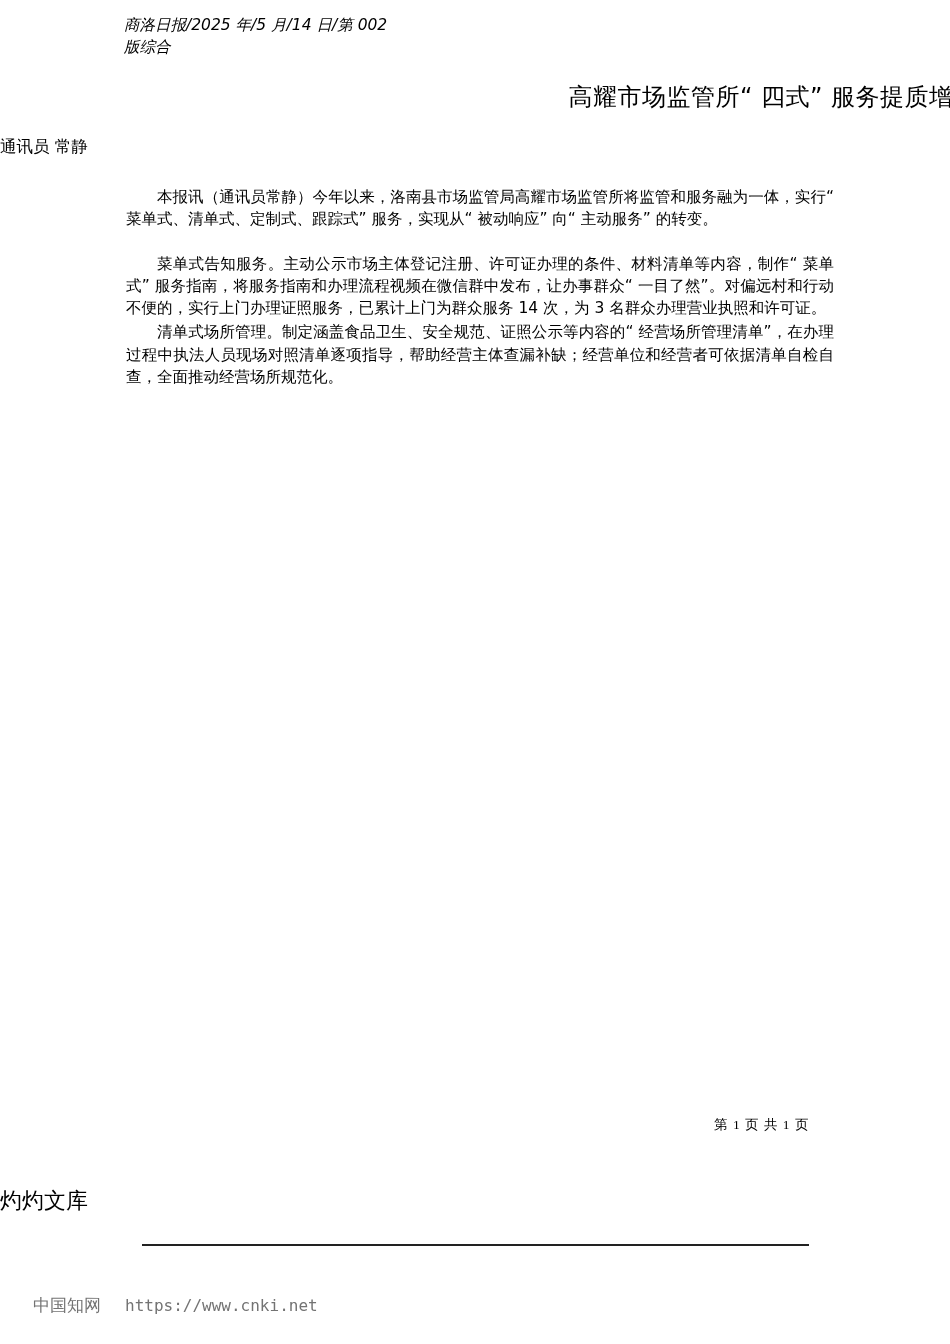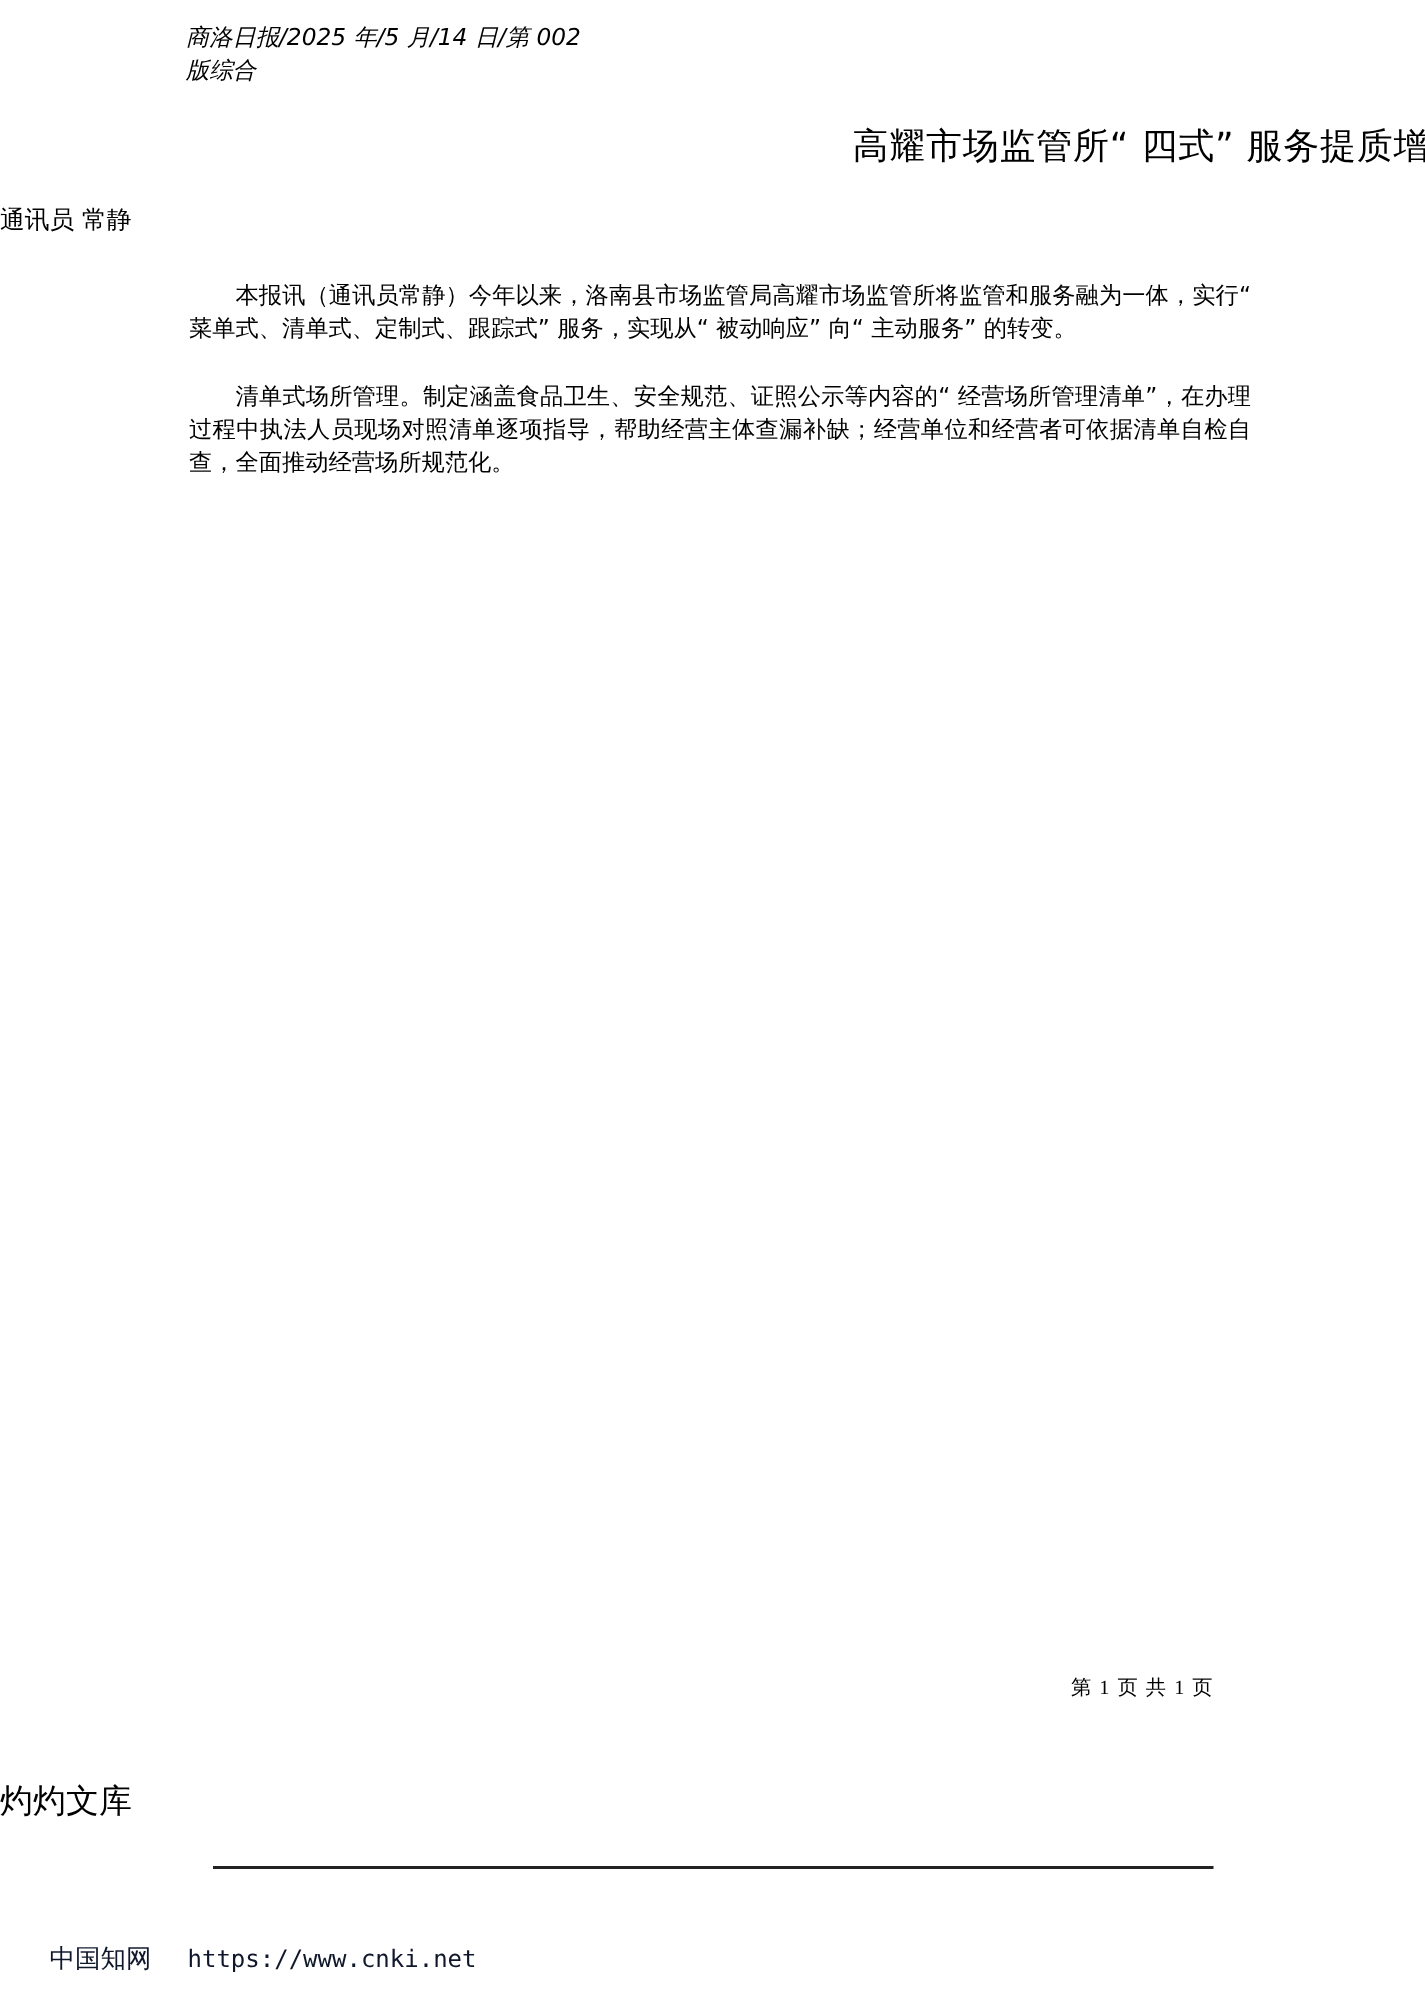--- a/index.html
+++ b/index.html
@@ -12,34 +12,35 @@
   .author { position: absolute; left: 0; top: 134px; width: 930px; text-align: left;
             font-size: 16.5px; line-height: 26px; }
   .body { position: absolute; left: 124px; top: 184px; width: 712px;
           font-size: 15.5px; line-height: 22.3px; text-align: justify; }
   .body p { margin: 2px; text-indent: 2em; }
   .body p.first { margin-bottom: 22px; }
   .page-num { position: absolute; left: 714px; top: 1116px; font-size: 13.5px;
               font-family: "Liberation Serif", "DejaVu Serif", serif; letter-spacing: 1px; }
   .wm-left { position: absolute; left: 0; top: 1186px; font-size: 22px; }
   .rule { position: absolute; left: 142px; top: 1244px; width: 667px; height: 1.5px; background: #222; }
-  .cnki { position: absolute; left: 33px; top: 1294px; color: #0f172a; font-size: 17px;
+  .cnki { position: absolute; left: 33px; top: 1294px; color: #737373; font-size: 17px;
           font-family: "DejaVu Serif", "Liberation Serif", serif; }
   .cnki .url { margin-left: 24px; font-family: "DejaVu Sans Mono", "Liberation Mono", monospace; font-size: 16px; }
 </style>
 </head>
 <body>
 
 <div class="source">商洛日报/2025 年/5 月/14 日/第 002 版综合</div>
 
 <div class="title">高耀市场监管所“ 四式” 服务提质增效</div>
 <div class="author">通讯员  常静</div>
 
 <div class="body">
   <p class="first">本报讯（通讯员常静）今年以来，洛南县市场监管局高耀市场监管所将监管和服务融为一体，实行“ 菜单式、清单式、定制式、跟踪式” 服务，实现从“ 被动响应” 向“ 主动服务” 的转变。</p>
+  <p>菜单式告知服务。主动公示市场主体登记注册、许可证办理的条件、材料清单等内容，制作“ 菜单式” 服务指南，将服务指南和办理流程视频在微信群中发布，让办事群众“ 一目了然”。对偏远村和行动不便的，实行上门办理证照服务，已累计上门为群众服务 14 次，为 3 名群众办理营业执照和许可证。</p>
   <p>清单式场所管理。制定涵盖食品卫生、安全规范、证照公示等内容的“ 经营场所管理清单”，在办理过程中执法人员现场对照清单逐项指导，帮助经营主体查漏补缺；经营单位和经营者可依据清单自检自查，全面推动经营场所规范化。</p>
 </div>
 
 <div class="page-num">第 1 页 共 1 页</div>
 <div class="wm-left">灼灼文库</div>
 
 <div class="rule"></div>
 
 <div class="cnki">
   <span>中国知网</span><span class="url">https://www.cnki.net</span>

